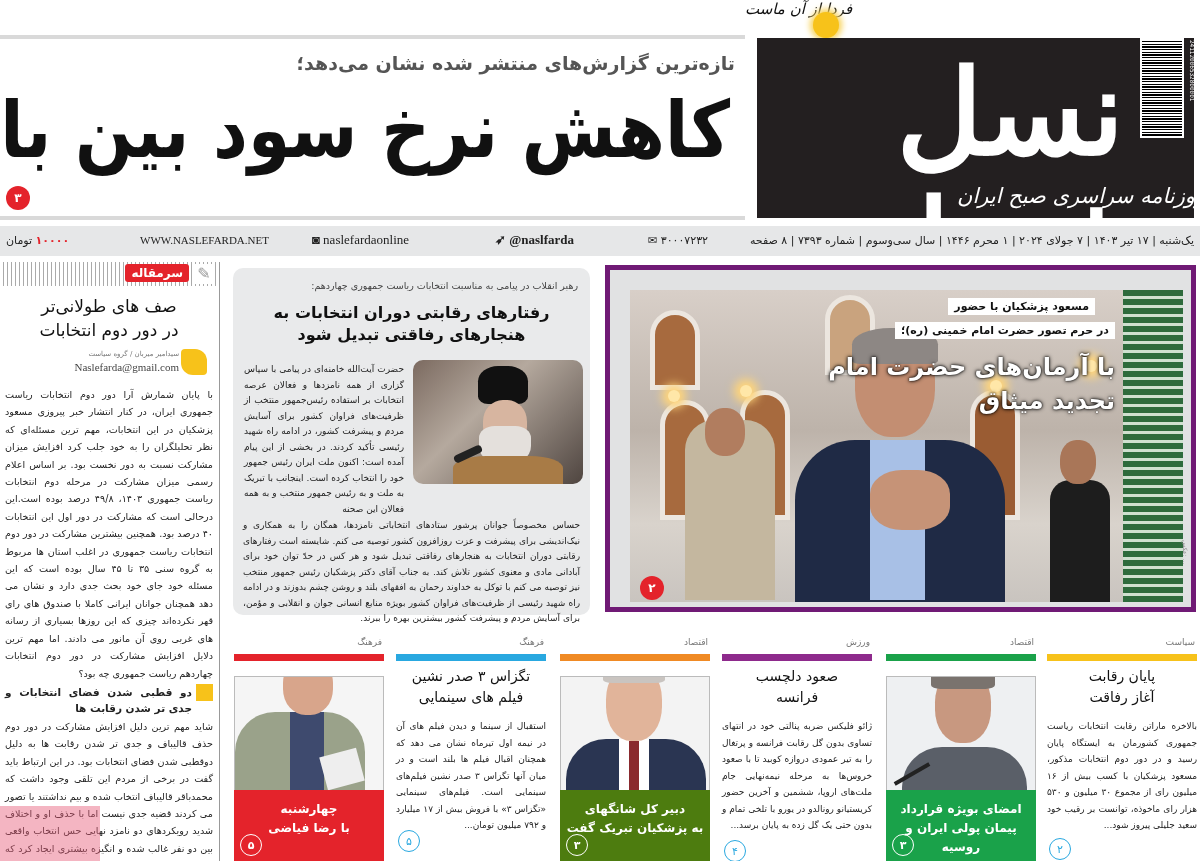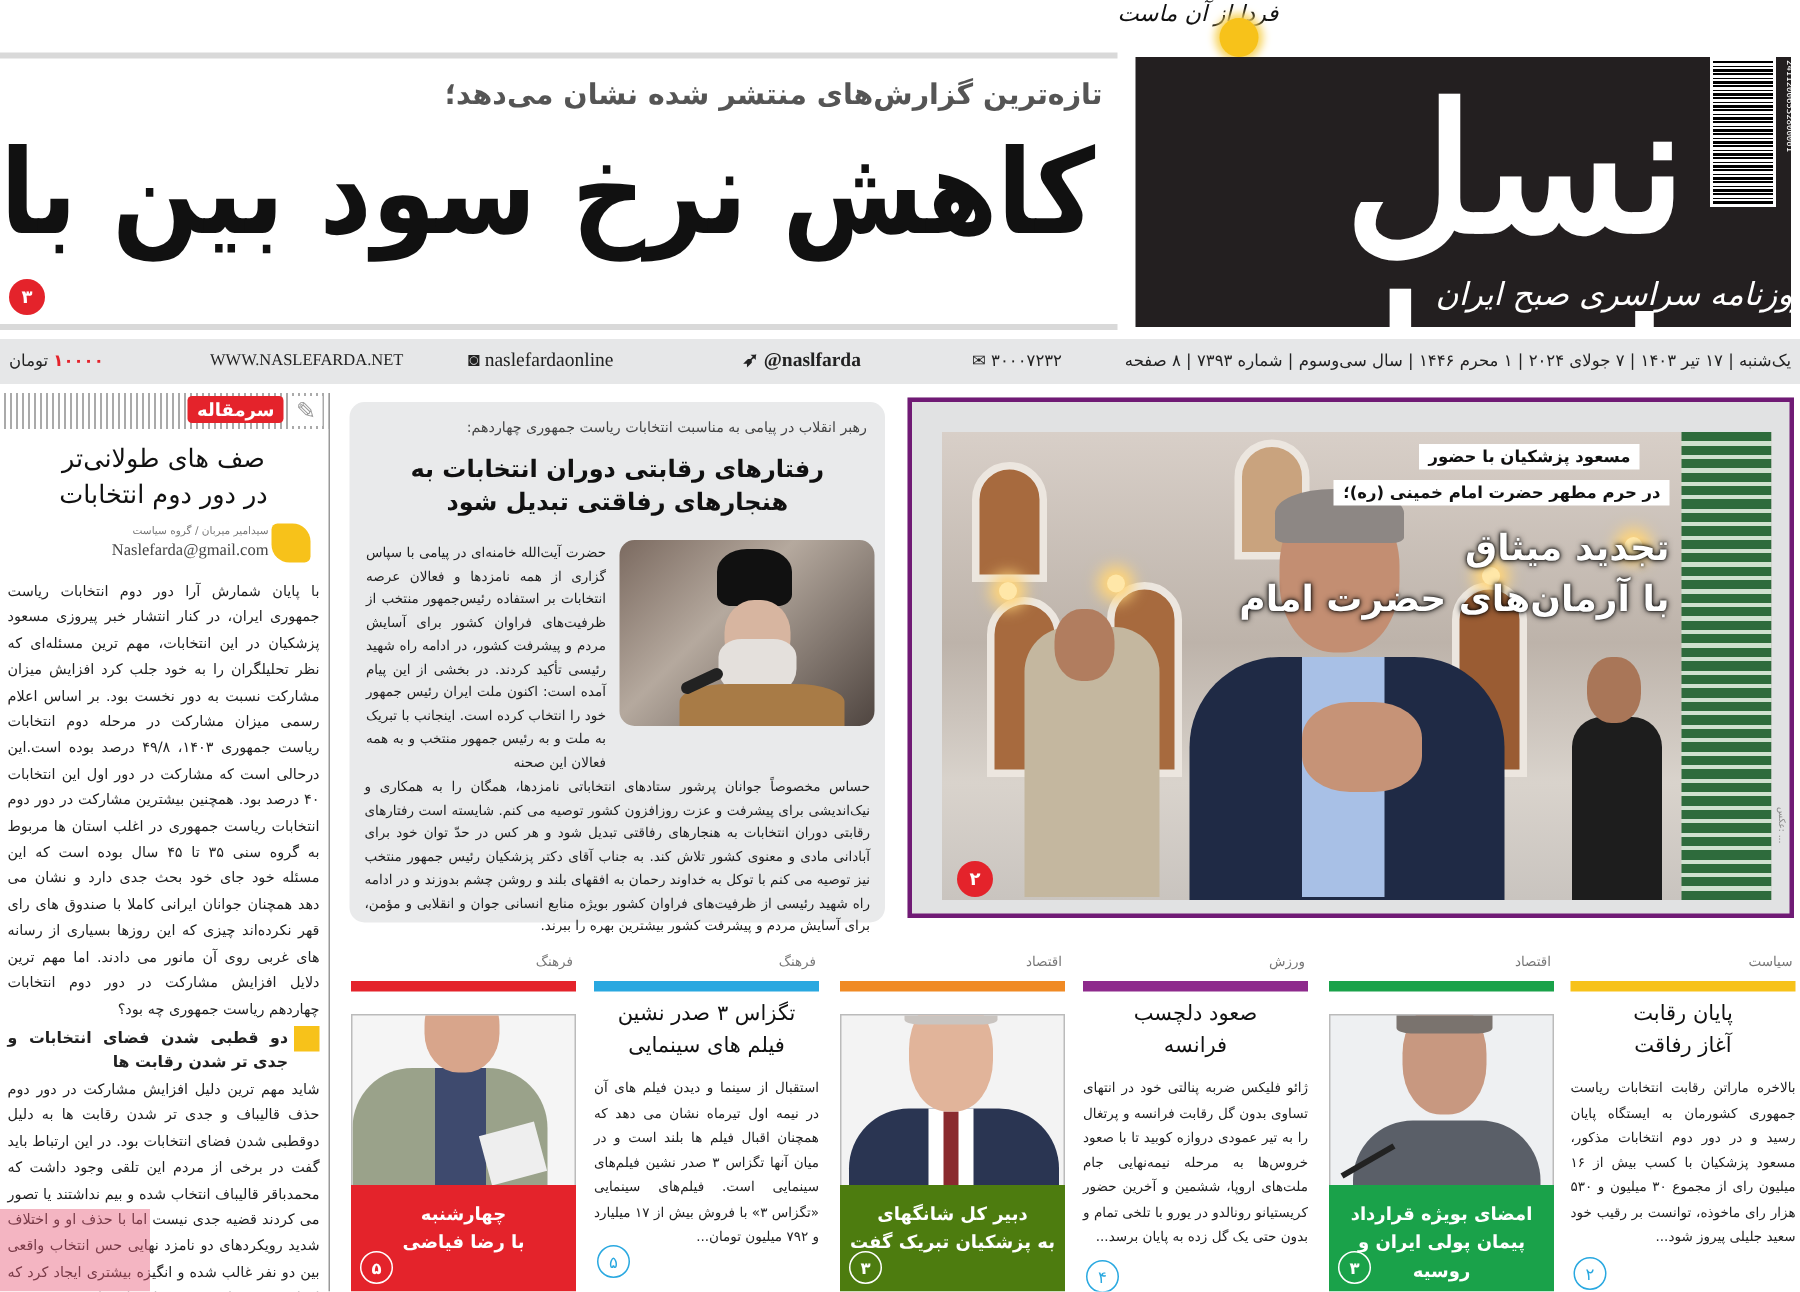--- a/index.html
+++ b/index.html
@@ -53,21 +53,21 @@
 #leader-title{right:10px;top:34px;width:337px;text-align:center;font-size:16px;font-weight:bold;line-height:22px;direction:rtl}
 #leader-photo{left:180px;top:92px;width:170px;height:124px;border-radius:10px;background:linear-gradient(135deg,#7b6a60,#b5a99e 40%,#4f4540);overflow:hidden}
 #leader-photo .turban{position:absolute;left:65px;top:6px;width:50px;height:38px;border-radius:40% 40% 20% 20%;background:#111}
 #leader-photo .face{position:absolute;left:70px;top:40px;width:44px;height:48px;border-radius:45%;background:#d7b5a0}
 #leader-photo .beard{position:absolute;left:66px;top:66px;width:52px;height:40px;border-radius:30% 30% 50% 50%;background:#e4e0dc}
 #leader-photo .robe{position:absolute;left:40px;top:96px;width:110px;height:40px;background:#a87b46;border-radius:30% 30% 0 0}
 #leader-photo .mic{position:absolute;left:40px;top:90px;width:30px;height:8px;background:#222;transform:rotate(-25deg);border-radius:4px}
 #leader-body-1{right:186px;top:94px;width:160px;font-size:9px;line-height:15.5px;direction:rtl;text-align:justify;color:#222}
 #leader-body-2{right:10px;top:250px;width:337px;font-size:9px;line-height:15.5px;direction:rtl;text-align:justify;color:#222}
 
-#main-frame{left:605px;top:265px;width:591px;height:347px;background:#e1e2e3;border:3px solid #701a75}
+#main-frame{left:605px;top:265px;width:591px;height:347px;background:#e1e2e3;border:5px solid #701a75}
 #main-photo{left:20px;top:20px;width:553px;height:312px;overflow:hidden;background:linear-gradient(180deg,#d8cfc8 0%,#bdb3aa 45%,#d9d3cc 75%,#c9c4bf 100%)}
 .arch{position:absolute;width:50px;height:80px;border-radius:25px 25px 0 0;background:#a76a3e;border:5px solid #ece6df}
 .lamp{position:absolute;width:12px;height:12px;border-radius:50%;background:#ffe7a8;box-shadow:0 0 10px 6px #ffd57a}
 #grille{position:absolute;right:0;top:0;width:60px;height:312px;background:repeating-linear-gradient(180deg,#2e6b3c 0 6px,#cfe0cf 6px 9px)}
 #man-body{position:absolute;left:165px;top:150px;width:210px;height:170px;background:#1f2a45;border-radius:60px 60px 0 0}
 #man-shirt{position:absolute;left:240px;top:150px;width:55px;height:160px;background:#a8c0e6}
 #man-head{position:absolute;left:225px;top:42px;width:80px;height:105px;border-radius:45%;background:#c38e72}
 #man-hair{position:absolute;left:222px;top:38px;width:86px;height:36px;border-radius:45% 45% 10% 10%;background:#8d8784}
 #man-hands{position:absolute;left:240px;top:180px;width:80px;height:60px;border-radius:40%;background:#c69377}
 #left-man{position:absolute;left:55px;top:130px;width:90px;height:180px;background:#c4b79f;border-radius:30px 30px 0 0}
@@ -174,24 +174,24 @@
     <div id="left-man"></div>
     <div id="left-man-head"></div>
     <div id="right-man"></div>
     <div id="right-man-head"></div>
     <div id="man-body"></div>
     <div id="man-shirt"></div>
     <div id="man-head"></div>
     <div id="man-hair"></div>
     <div id="man-hands"></div>
     <div id="main-kicker1" class="abs">مسعود پزشکیان با حضور</div>
-    <div id="main-kicker2" class="abs">در حرم مطهر حضرت امام خمینی (ره)؛</div>
+    <div id="main-kicker2" class="abs">در حرم تصور حضرت امام خمینی (ره)؛</div>
     <div id="main-title" class="abs">
+      <div>با آرمان‌های حضرت امام</div>
       <div>تجدید میثاق</div>
-      <div>با آرمان‌های حضرت امام</div>
     </div>
     <div id="main-badge" class="abs page-badge">
         <span>۲</span>
       </div>
   </div>
   <div id="photo-credit" class="abs">عکس: ...</div>
 </div>
 
 <div class="card" style="left:1047px">
   <div class="card-cat">سیاست</div>

